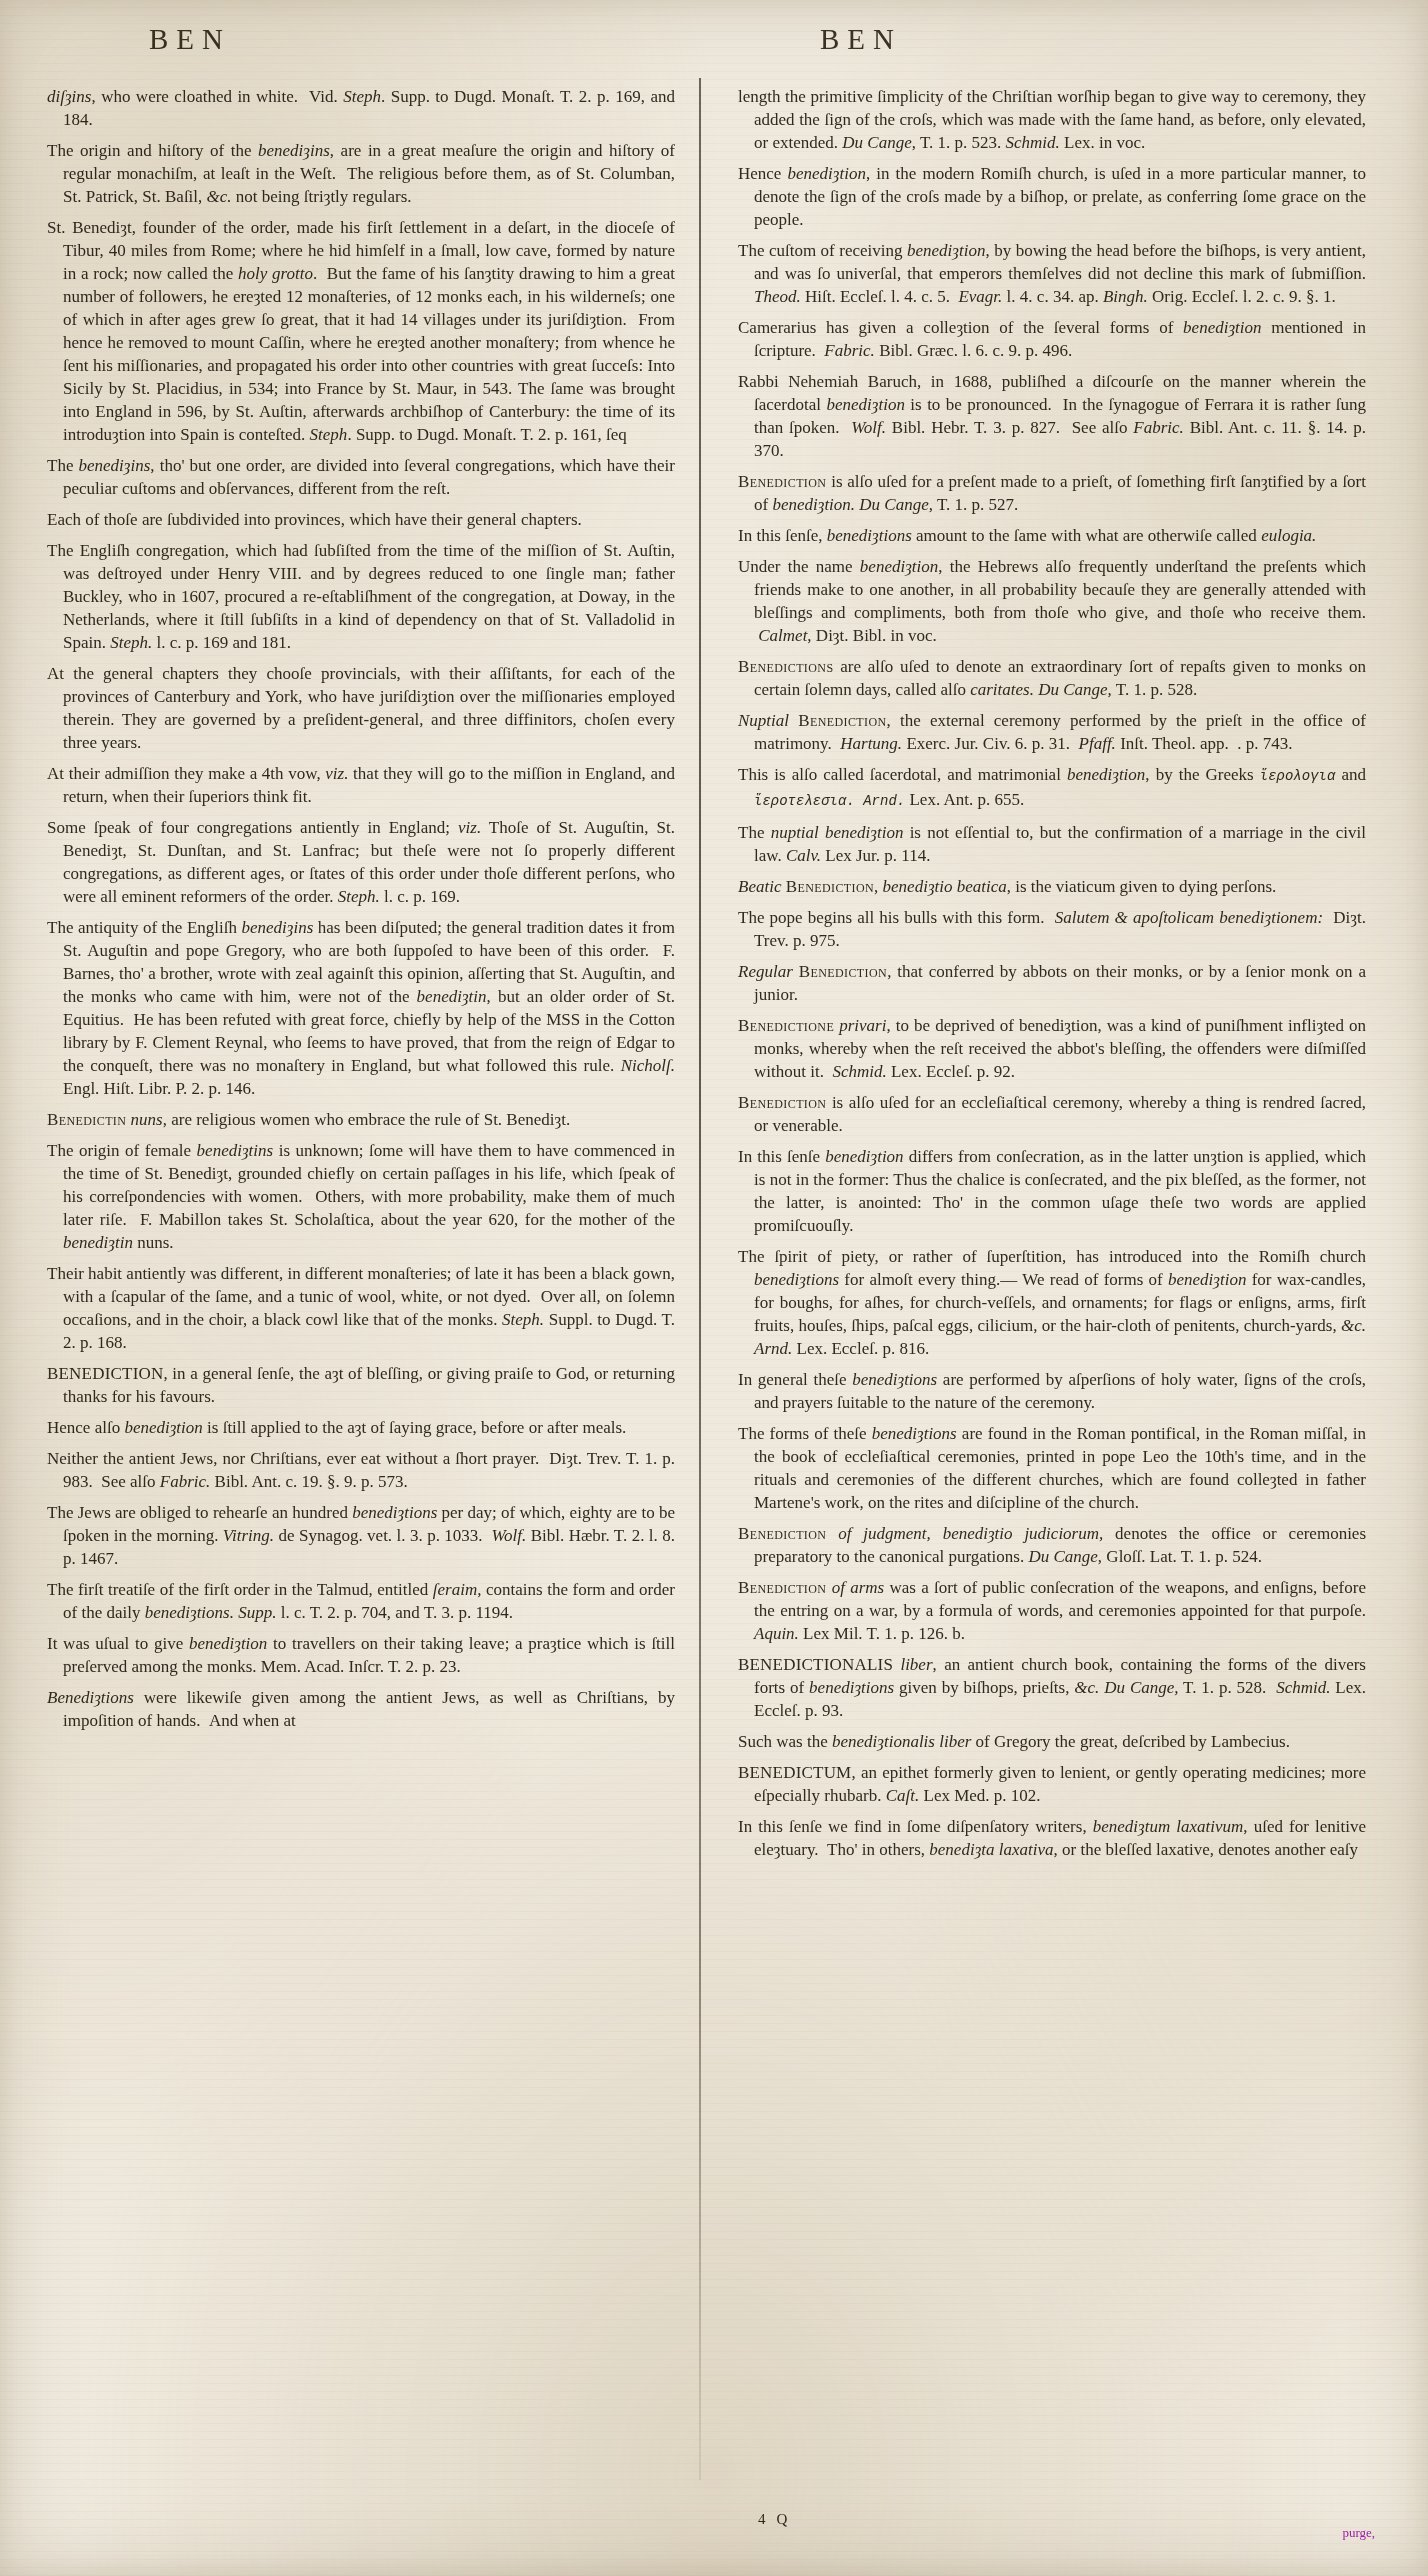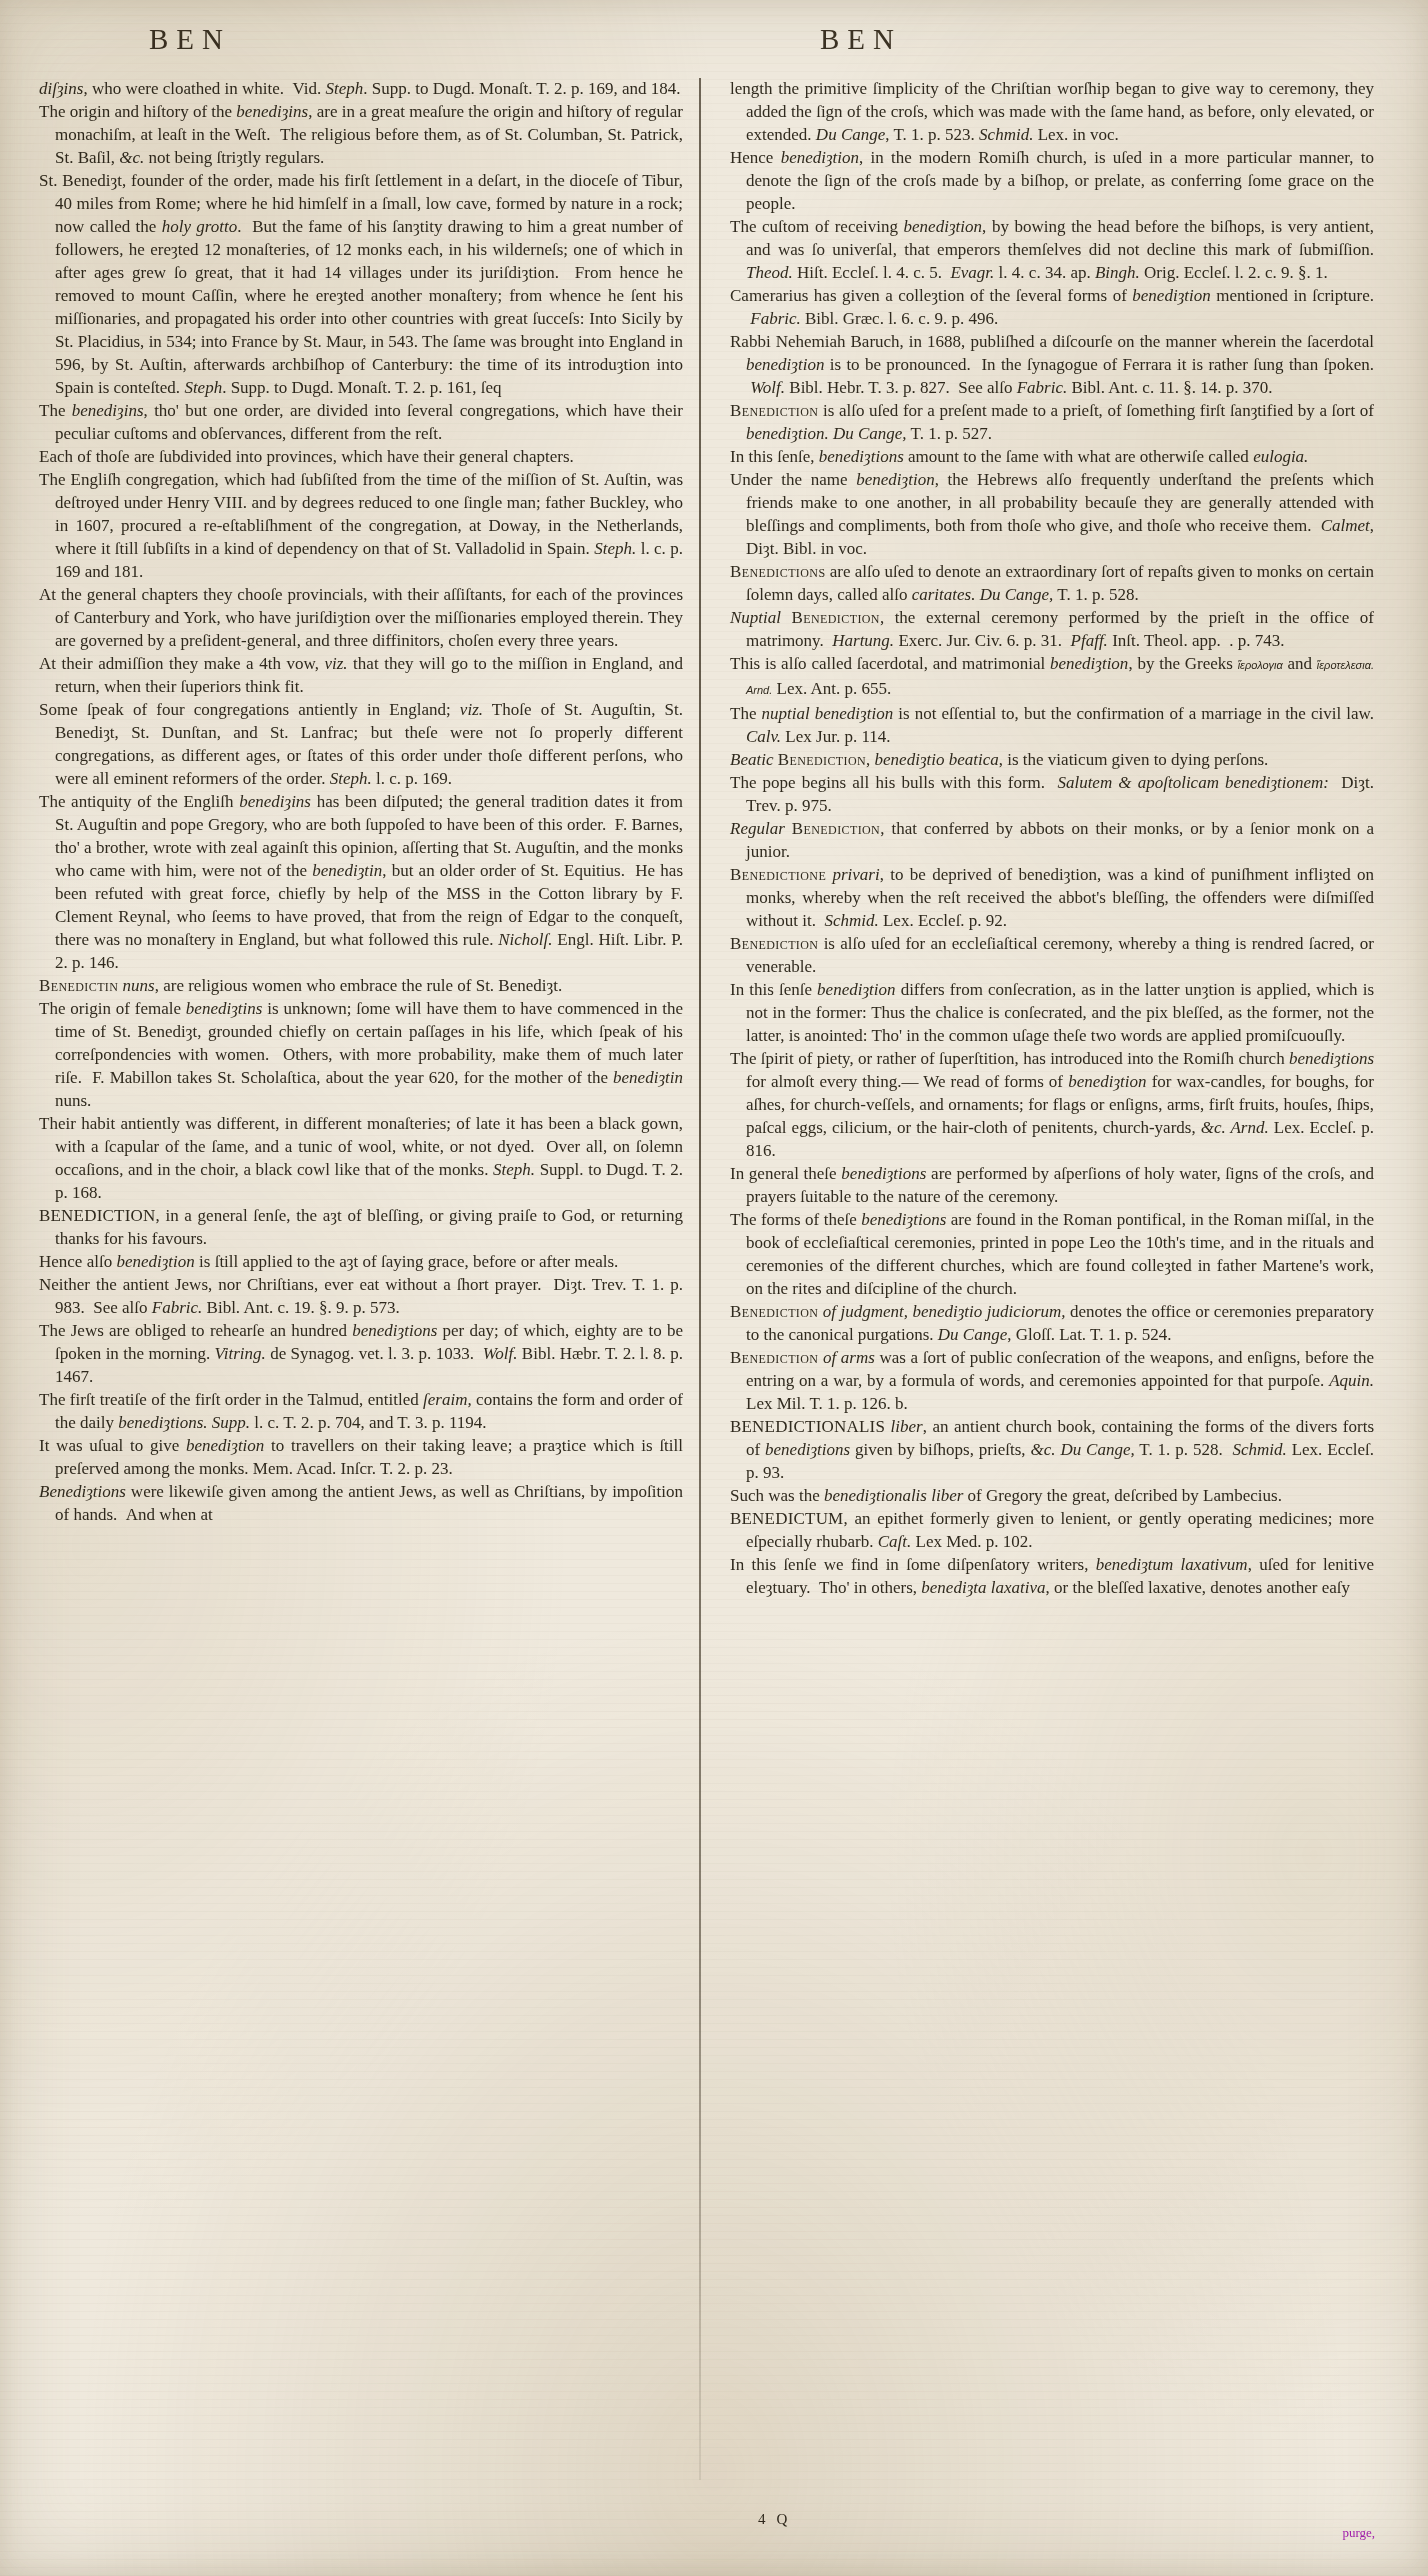--- a/index.html
+++ b/index.html
@@ -100,31 +100,31 @@
     background: linear-gradient(to bottom,
       rgba(60,50,34,0.72) 0%,
       rgba(60,50,34,0.80) 40%,
       rgba(60,50,34,0.55) 78%,
       rgba(60,50,34,0.10) 99%);
     z-index: 3;
   }
 
   
   p.e {
-    margin: 0;
+    margin: 8px;
     padding: 0 0 0 16px;
     text-indent: -16px;
   }
   i, .it { font-style: italic; }
   .sc {
     font-variant: small-caps;
     letter-spacing: 0.4px;
   }
   .allcaps { letter-spacing: 0.2px; }
-  .grk { font-family: Liberation Sans, sans-serif; font-size: 11px; font-style: italic; }
+  .grk { font-family: Liberation Mono, monospace; font-size: 14px; font-style: italic; }
 
   .signature {
     position: absolute;
     left: 758px;
     top: 2511px;
     font-size: 15px;
     letter-spacing: 3.6px;
     z-index: 3;
     color: #312b1f;
   }

